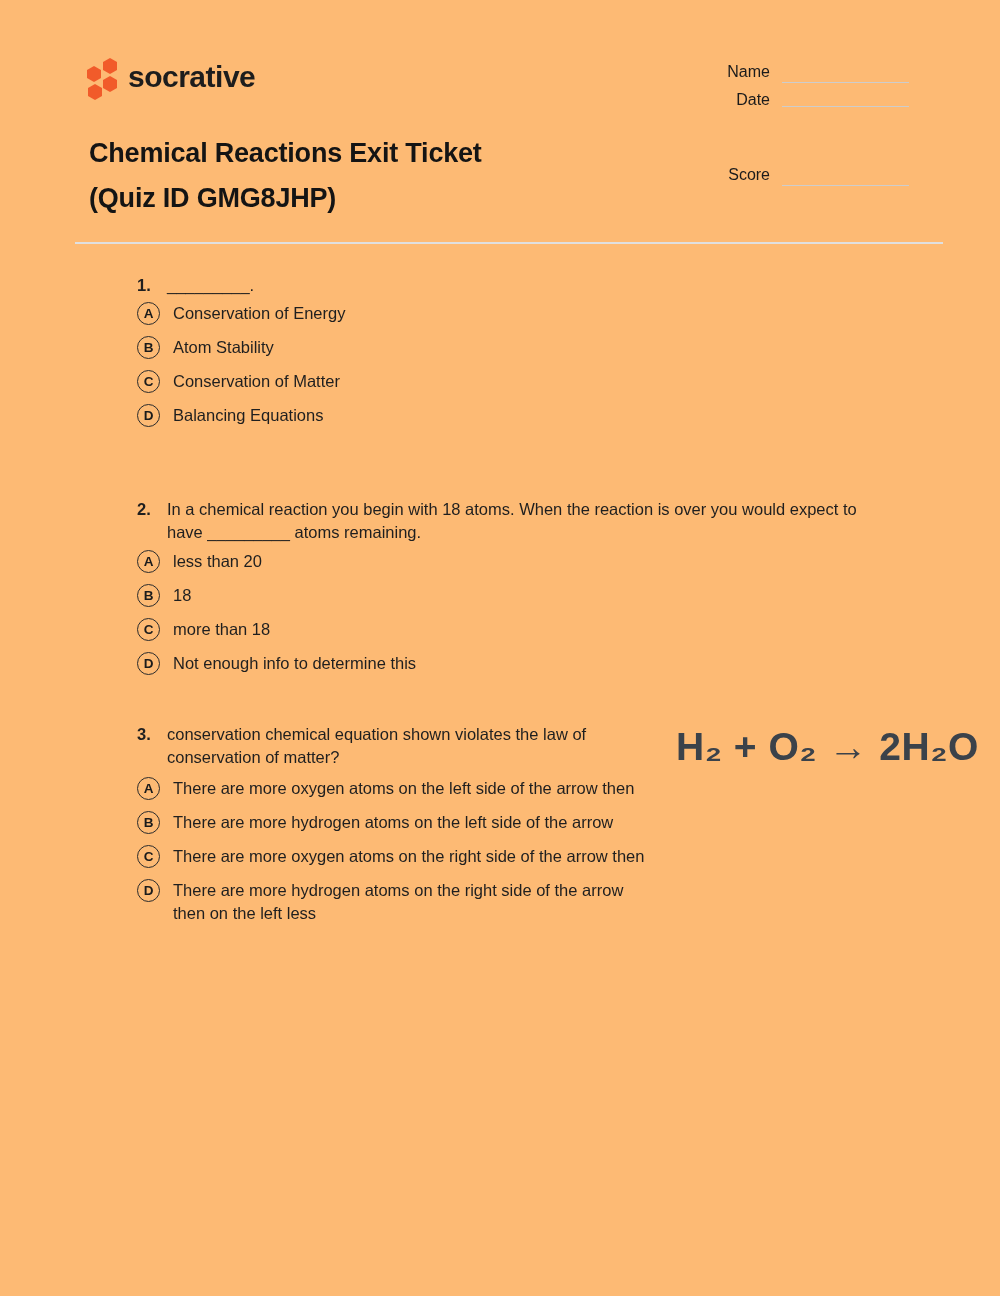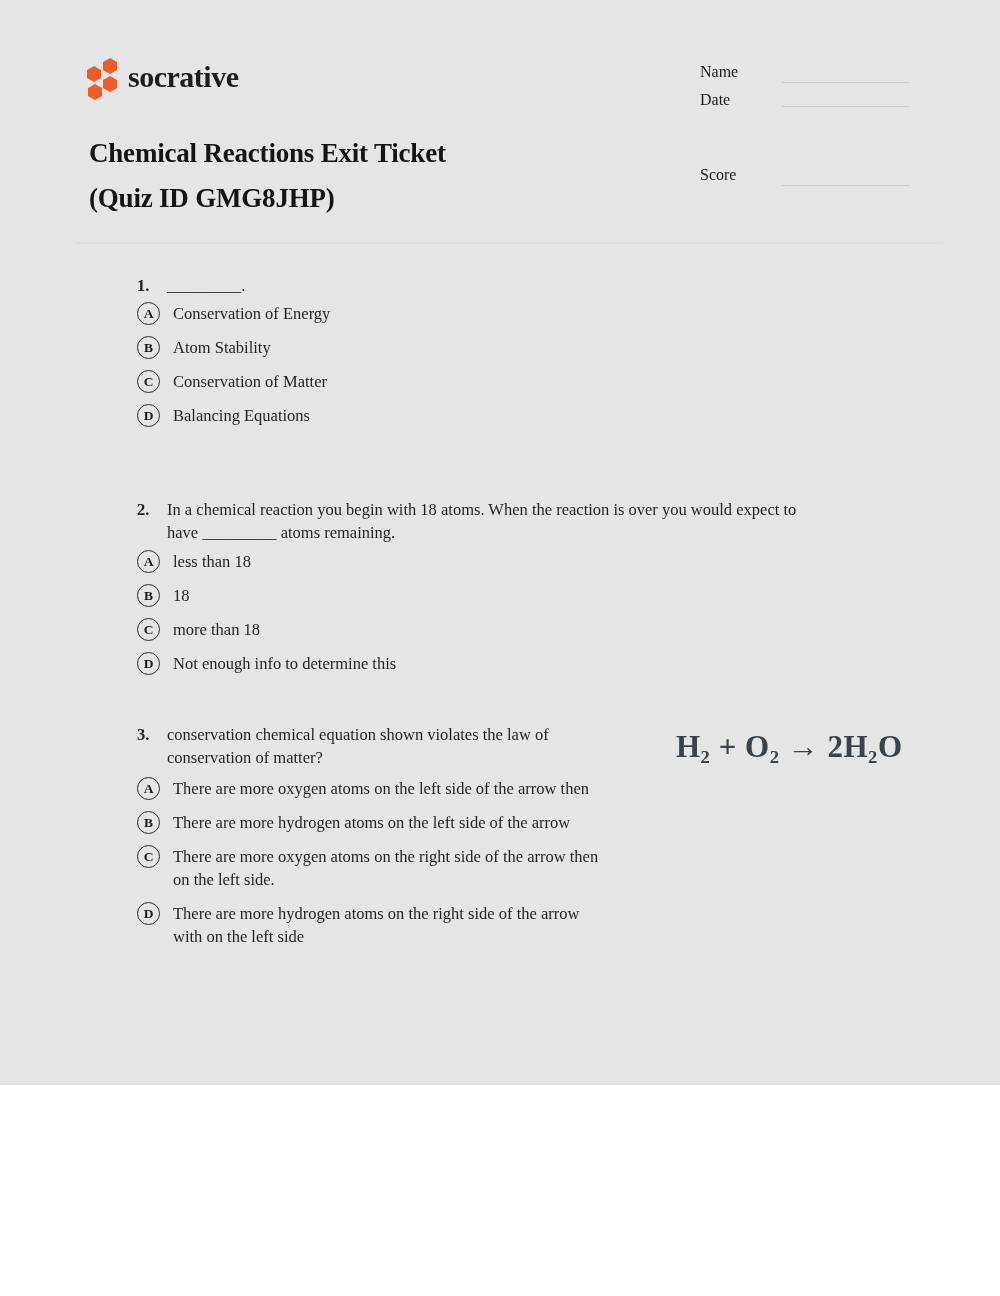--- a/index.html
+++ b/index.html
@@ -1,21 +1,21 @@
 <!DOCTYPE html>
 <html style="--logo-color: #f15b2a;"><head>
 <meta charset="utf-8">
 <style>
   html, body { margin: 0; padding: 0; background: #ffffff; }
   .page {
     position: relative;
     width: 1000px;
-    height: 1085px;
-    background: #e5e5e5;
-    font-family: Liberation Serif, serif;
+    height: 1296px;
+    background: #fdba74;
+    font-family: Liberation Sans, sans-serif;
     color: #1f1f1f;
     overflow: hidden;
   }
 
   
   .logo-mark { position: absolute; left: 85px; top: 57px; width: 34px; height: 44px; }
   .hex {
     position: absolute; width: 14px; height: 16px;
     background: var(--logo-color, #f15b2a);
     clip-path: polygon(50% 0%, 100% 25%, 100% 75%, 50% 100%, 0% 75%, 0% 25%);
@@ -24,21 +24,21 @@
   .hex.ml { left: 2px;  top: 9px; }
   .hex.mr { left: 18px; top: 19px; }
   .hex.bl { left: 3px;  top: 27px; }
   .wordmark {
     position: absolute; left: 128px; top: 60px;
     font-size: 30px; font-weight: 700; letter-spacing: -0.5px; color: #1d1d1d;
   }
 
   
   .field-label {
-    position: absolute; left: 700px; width: 70px; text-align: left;
+    position: absolute; left: 700px; width: 70px; text-align: right;
     font-size: 16px; color: #1b1b1b; line-height: 18px;
   }
   .field-line {
     position: absolute; left: 782px; width: 127px; height: 1px;
     border-bottom: 1.5px solid #cdcdcd;
   }
 
   
   .title {
     position: absolute; left: 89px; top: 131px;
@@ -67,21 +67,21 @@
     box-sizing: border-box; flex: 0 0 23px; width: 23px; height: 23px;
     border: 1.6px solid #2b2b2b; border-radius: 50%;
     display: flex; align-items: center; justify-content: center;
     font-size: 13.5px; font-weight: 700; color: #1b1b1b; margin-right: 13px;
   }
   .opt-text { padding-top: 0; }
   .opt-line { line-height: 23px; white-space: nowrap; }
 
   .equation {
     position: absolute; left: 676px; top: 724px;
-    font-size: 31px; font-weight: 700; color: #3b424a;
+    font-size: 39px; font-weight: 700; color: #3b424a;
     letter-spacing: 0.5px; line-height: 46px; white-space: nowrap;
   }
 </style>
 </head>
 <body>
 
 <div class="page">
 
   <div class="logo-mark">
     <div class="hex tr"></div>
@@ -145,21 +145,21 @@
       <div class="q-num">2.</div>
       <div class="q-text">
         <div class="q-line">In a chemical reaction you begin with 18 atoms. When the reaction is over you would expect to</div>
         <div class="q-line">have _________ atoms remaining.</div>
       </div>
     </div>
     <div class="opts">
       <div class="opt opt-first">
         <div class="badge">A</div>
         <div class="opt-text">
-          <div class="opt-line">less than 18</div>
+          <div class="opt-line">less than 20</div>
         </div>
       </div>
       <div class="opt">
         <div class="badge">B</div>
         <div class="opt-text">
           <div class="opt-line">18</div>
         </div>
       </div>
       <div class="opt">
         <div class="badge">C</div>
@@ -194,28 +194,27 @@
       <div class="opt">
         <div class="badge">B</div>
         <div class="opt-text">
           <div class="opt-line">There are more hydrogen atoms on the left side of the arrow</div>
         </div>
       </div>
       <div class="opt">
         <div class="badge">C</div>
         <div class="opt-text">
           <div class="opt-line">There are more oxygen atoms on the right side of the arrow then</div>
-          <div class="opt-line">on the left side.</div>
         </div>
       </div>
       <div class="opt">
         <div class="badge">D</div>
         <div class="opt-text">
           <div class="opt-line">There are more hydrogen atoms on the right side of the arrow</div>
-          <div class="opt-line">with on the left side</div>
+          <div class="opt-line">then on the left less</div>
         </div>
       </div>
     </div>
   </section>
 
   <div class="equation">H₂ + O₂ → 2H₂O</div>
 
 </div>
 
 </body></html>

